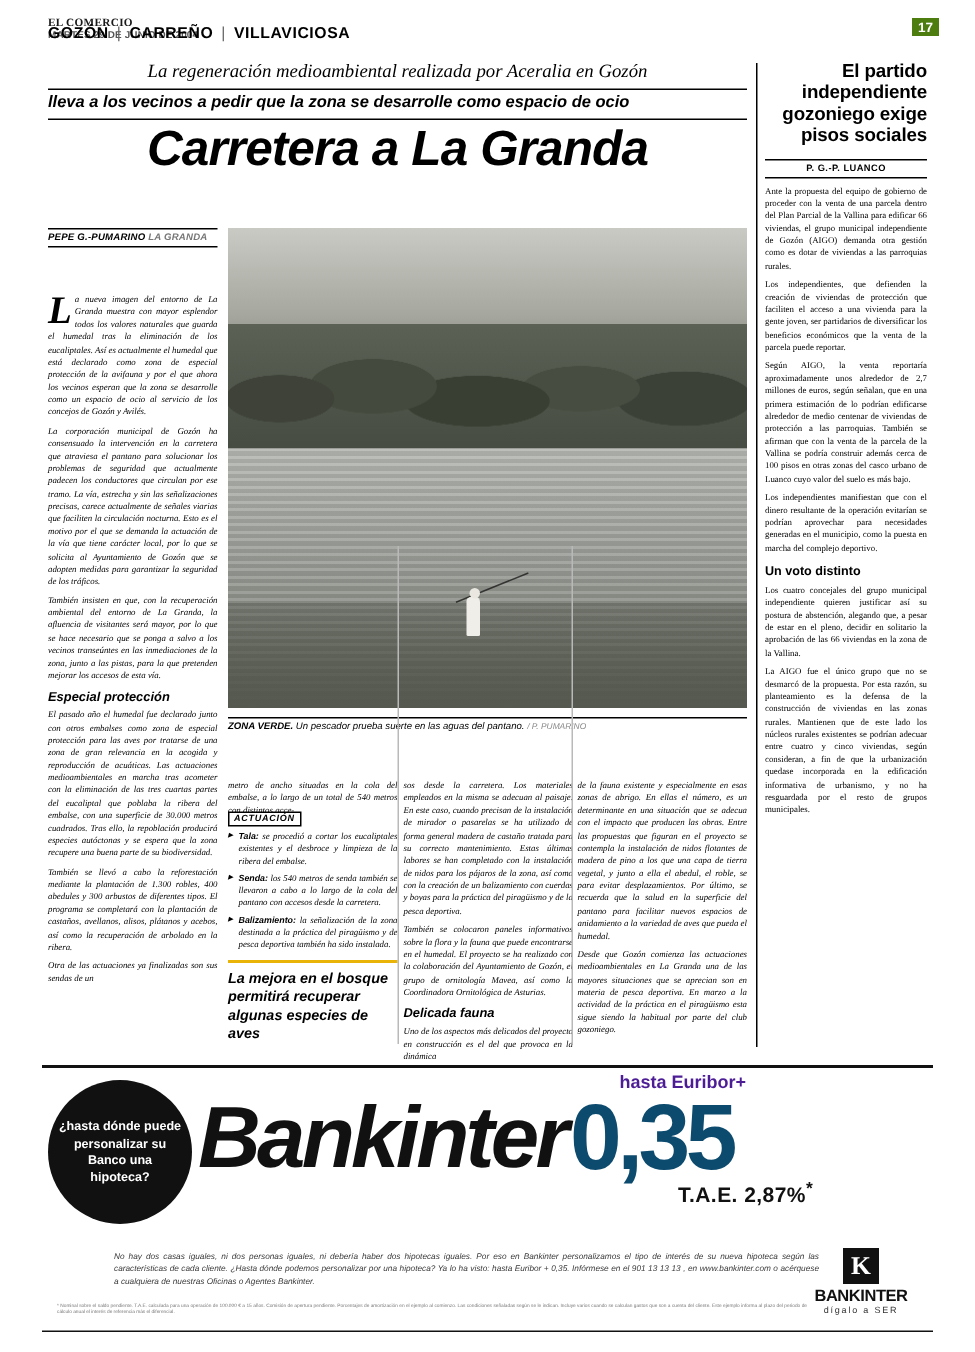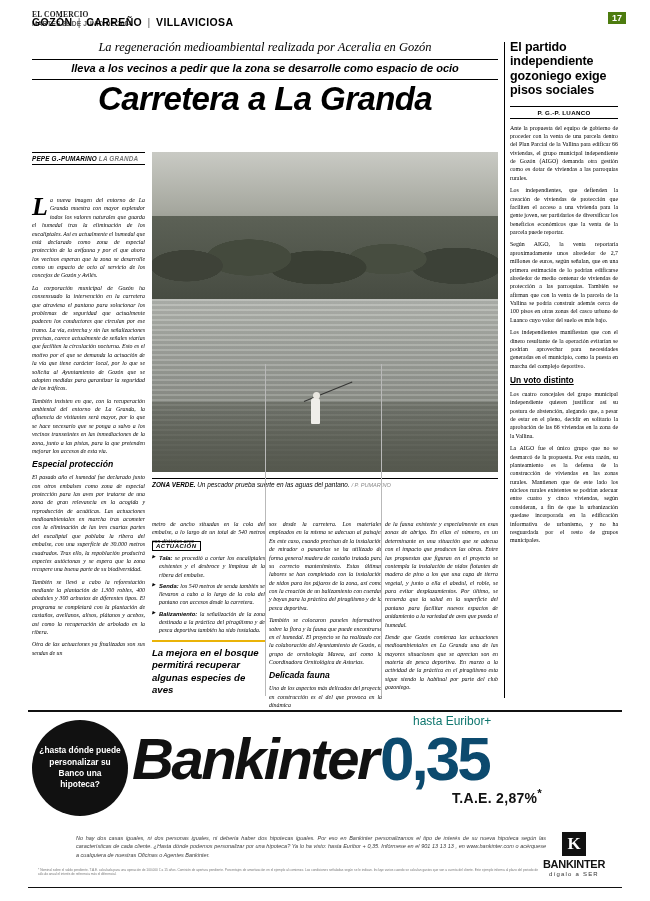--- a/index.html
+++ b/index.html
@@ -108,21 +108,21 @@
     font-size: 12.5px;
     line-height: 1.25;
     padding-bottom: 2px;
   }
   .kicker-rule {
     height: 1px;
     background: #000;
     margin: 1px 0 2px 0;
   }
   .kicker2 {
-    text-align: center;
+    text-align: left;
     font-family: "Liberation Sans", sans-serif;
     font-size: 11px;
     font-weight: bold;
     line-height: 1.2;
     padding-bottom: 3px;
   }
   .headline {
     text-align: center;
     font-family: "Liberation Sans", sans-serif;
     font-weight: bold;
@@ -311,20 +311,21 @@
     background: #b9b9b9;
   }
 
   
   .r-headline {
     font-family: "Liberation Sans", sans-serif;
     font-size: 12.5px;
     font-weight: bold;
     line-height: 1.15;
     letter-spacing: -.1px;
+    text-align: right;
   }
   .r-byline {
     text-align: center;
     font-family: "Liberation Sans", sans-serif;
     font-size: 6.2px;
     font-weight: bold;
     letter-spacing: .3px;
     border-top: 1px solid #000;
     border-bottom: 1px solid #000;
     padding: 2px 0;
@@ -335,21 +336,20 @@
     line-height: 1.42;
     text-align: justify;
     hyphens: auto;
   }
   .r-body p { margin: 0 0 4px 0; }
   .r-sub {
     font-family: "Liberation Sans", sans-serif;
     font-size: 8.4px;
     font-weight: bold;
     margin: 5px 0 3px 0;
-    text-decoration: underline;
   }
 
   
   .ad {
     position: absolute;
     left: 28px; top: 710px;
     width: 594px;
     height: 178px;
     border-top: 2px solid #111;
     border-bottom: 1px solid #111;
@@ -392,23 +392,23 @@
     font-weight: bold;
     font-size: 62px;
     letter-spacing: -3px;
     line-height: 1;
     color: #0c4a6e;
   }
   .ad-euribor {
     position: absolute;
     left: 385px; top: 2px;
     font-family: "Liberation Sans", sans-serif;
-    font-weight: normal;
+    font-weight: bold;
     font-size: 12px;
-    color: #0f766e;
+    color: #4c1d95;
   }
   .ad-tae {
     position: absolute;
     left: 412px; top: 74px;
     font-family: "Liberation Sans", sans-serif;
     font-weight: bold;
     font-size: 14px;
     letter-spacing: .3px;
     color: #111;
     margin-left: 12px;

